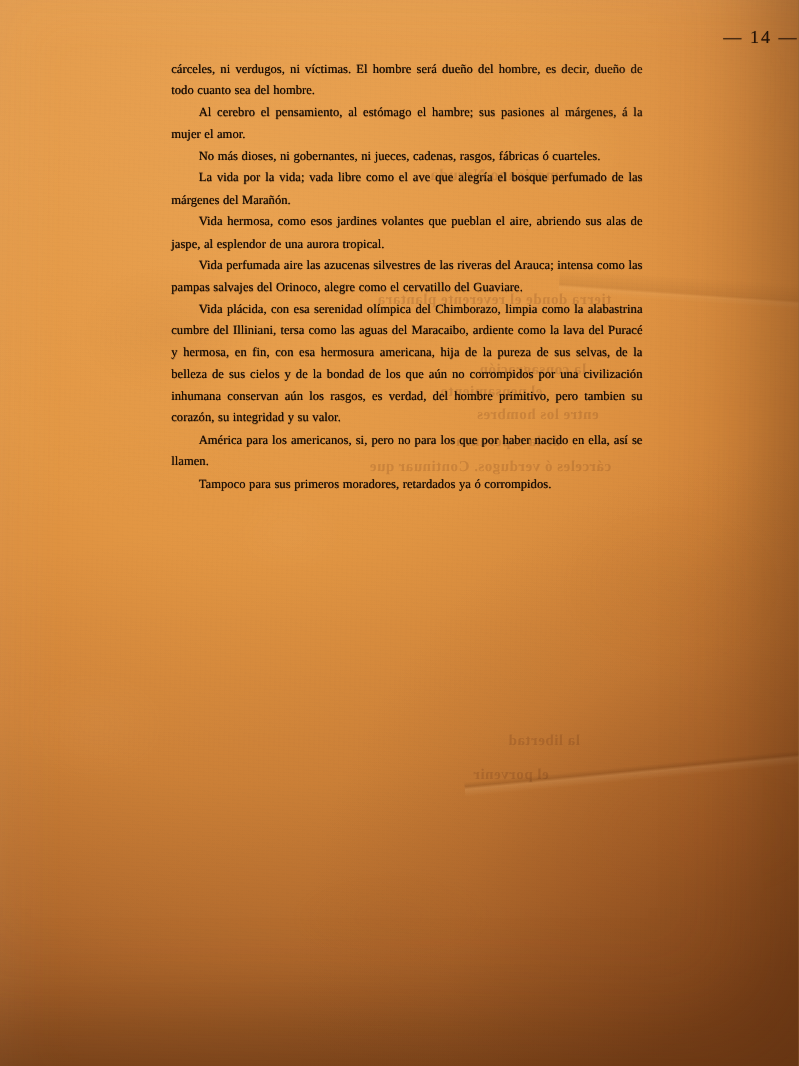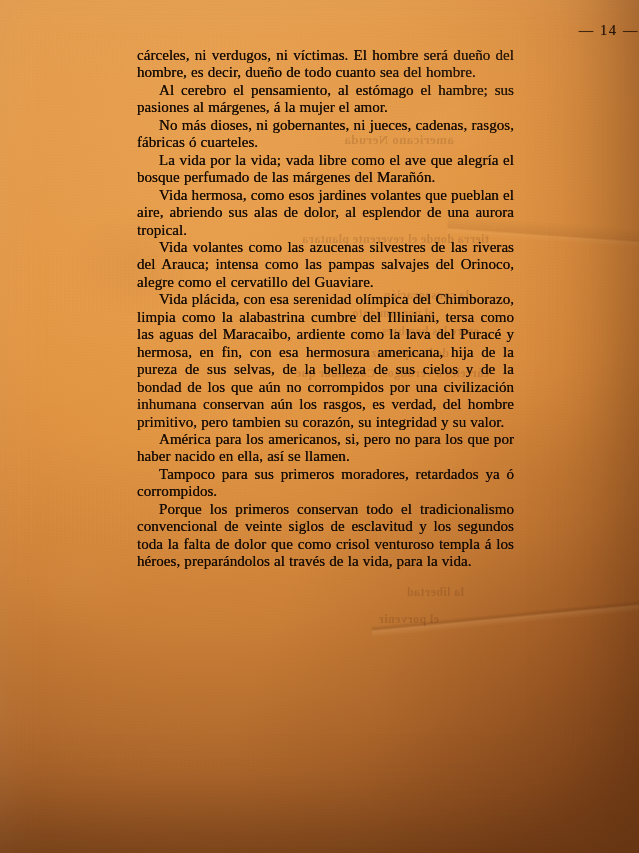--- a/index.html
+++ b/index.html
@@ -153,21 +153,21 @@
     text-align: right;
     font-size: 14.5px;
     color: #1d1008;
     letter-spacing: 1.6px;
     font-family: "Liberation Serif", "DejaVu Serif", serif;
     text-shadow: 0 0 0.7px rgba(30,16,6,0.55);
   }
 
   p.para {
     margin: 0;
-    font-size: 15px;
+    font-size: 10px;
     line-height: 17.45px;
     color: #150b04;
     text-align: justify;
     text-align-last: left;
     text-indent: 22px;
     letter-spacing: 0.05px;
     word-spacing: 0.3px;
     text-shadow:
        0 0 0.55px rgba(25,13,5,0.75),
        0.3px 0.25px 0.5px rgba(60,30,12,0.30);
@@ -221,24 +221,23 @@
 
   <div class="paper-grain"></div>
 
   <div class="page-folio">— 14 —</div>
 
   <div class="text-block" id="text-block">
       <p class="para no-indent">cárceles, ni verdugos, ni víctimas. El hombre será dueño del hombre, es decir, dueño de todo cuanto sea del hombre.</p>
       <p class="para">Al cerebro el pensamiento, al estómago el hambre; sus pasiones al márgenes, á la mujer el amor.</p>
       <p class="para">No más dioses, ni gobernantes, ni jueces, cadenas, rasgos, fábricas ó cuarteles.</p>
       <p class="para">La vida por la vida; vada libre como el ave que alegría el bosque perfumado de las márgenes del Marañón.</p>
-      <p class="para">Vida hermosa, como esos jardines volantes que pueblan el aire, abriendo sus alas de dolor, al esplendor de una aurora tropical.</p>
-      <p class="para">Vida volantes como las azucenas silvestres de las riveras del Arauca; intensa como las pampas salvajes del Orinoco, alegre como el cervatillo del Guaviare.</p>
+      <p class="para">Vida hermosa, como esos jardines volantes que pueblan el aire, abriendo sus alas de jaspe, al esplendor de una aurora tropical.</p>
+      <p class="para">Vida perfumada aire las azucenas silvestres de las riveras del Arauca; intensa como las pampas salvajes del Orinoco, alegre como el cervatillo del Guaviare.</p>
       <p class="para">Vida plácida, con esa serenidad olímpica del Chimborazo, limpia como la alabastrina cumbre del Illiniani, tersa como las aguas del Maracaibo, ardiente como la lava del Puracé y hermosa, en fin, con esa hermosura americana, hija de la pureza de sus selvas, de la belleza de sus cielos y de la bondad de los que aún no corrompidos por una civilización inhumana conservan aún los rasgos, es verdad, del hombre primitivo, pero tambien su corazón, su integridad y su valor.</p>
       <p class="para">América para los americanos, si, pero no para los que por haber nacido en ella, así se llamen.</p>
       <p class="para">Tampoco para sus primeros moradores, retardados ya ó corrompidos.</p>
-      <p class="para">Porque los primeros conservan todo el tradicionalismo convencional de veinte siglos de esclavitud y los segundos toda la falta de dolor que como crisol venturoso templa á los héroes, preparándolos al través de la vida, para la vida.</p>
     </div>
 
   <div class="ink-fade"></div>
   <div class="edge-shade"></div>
 
 </div>
 
 </body></html>

